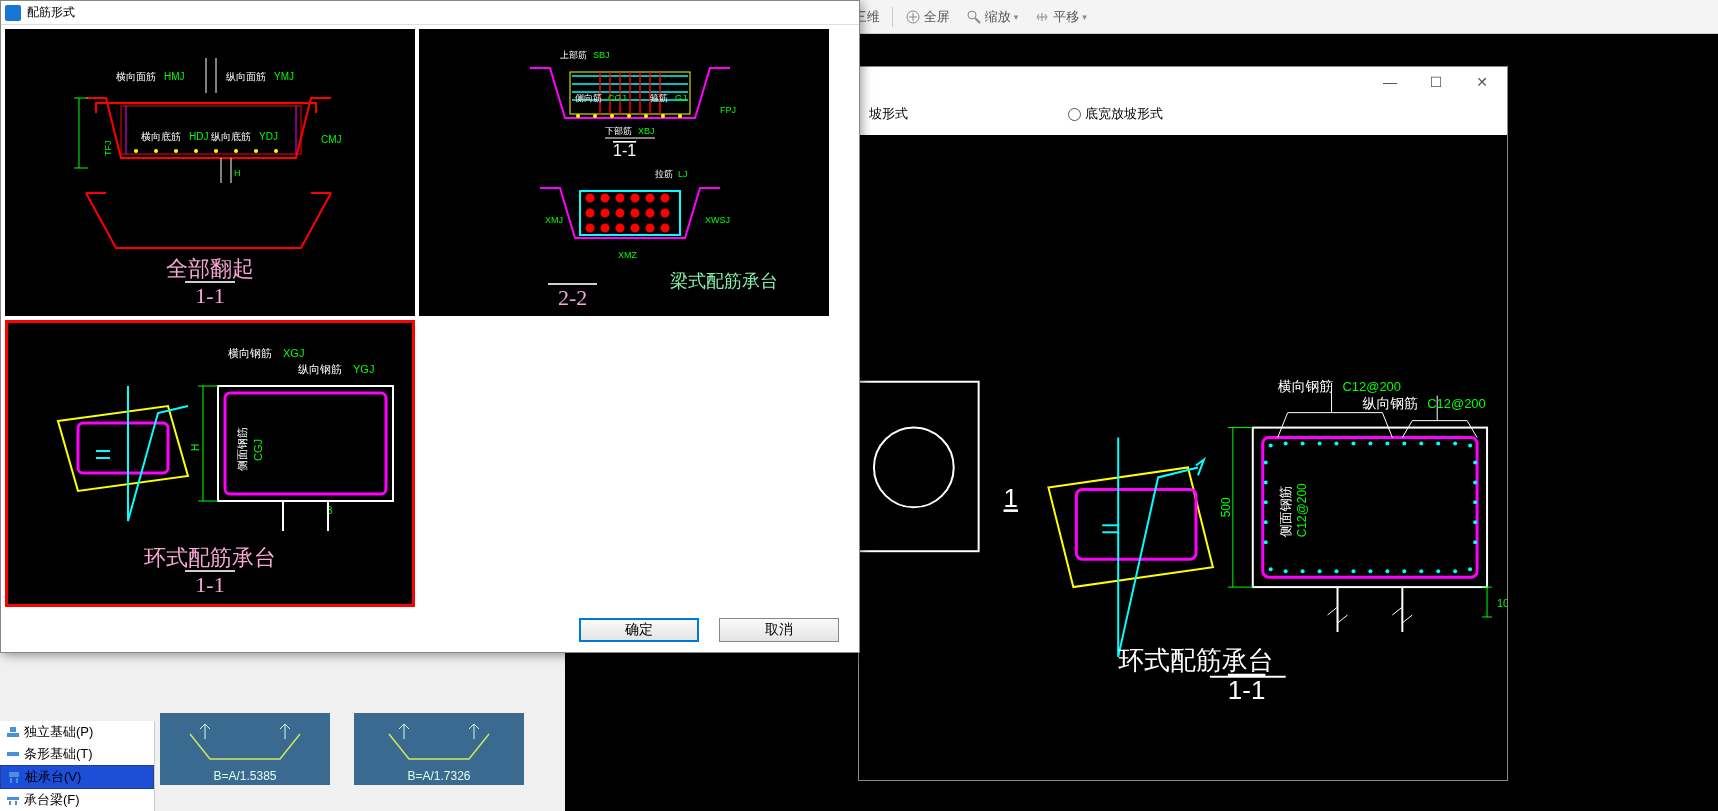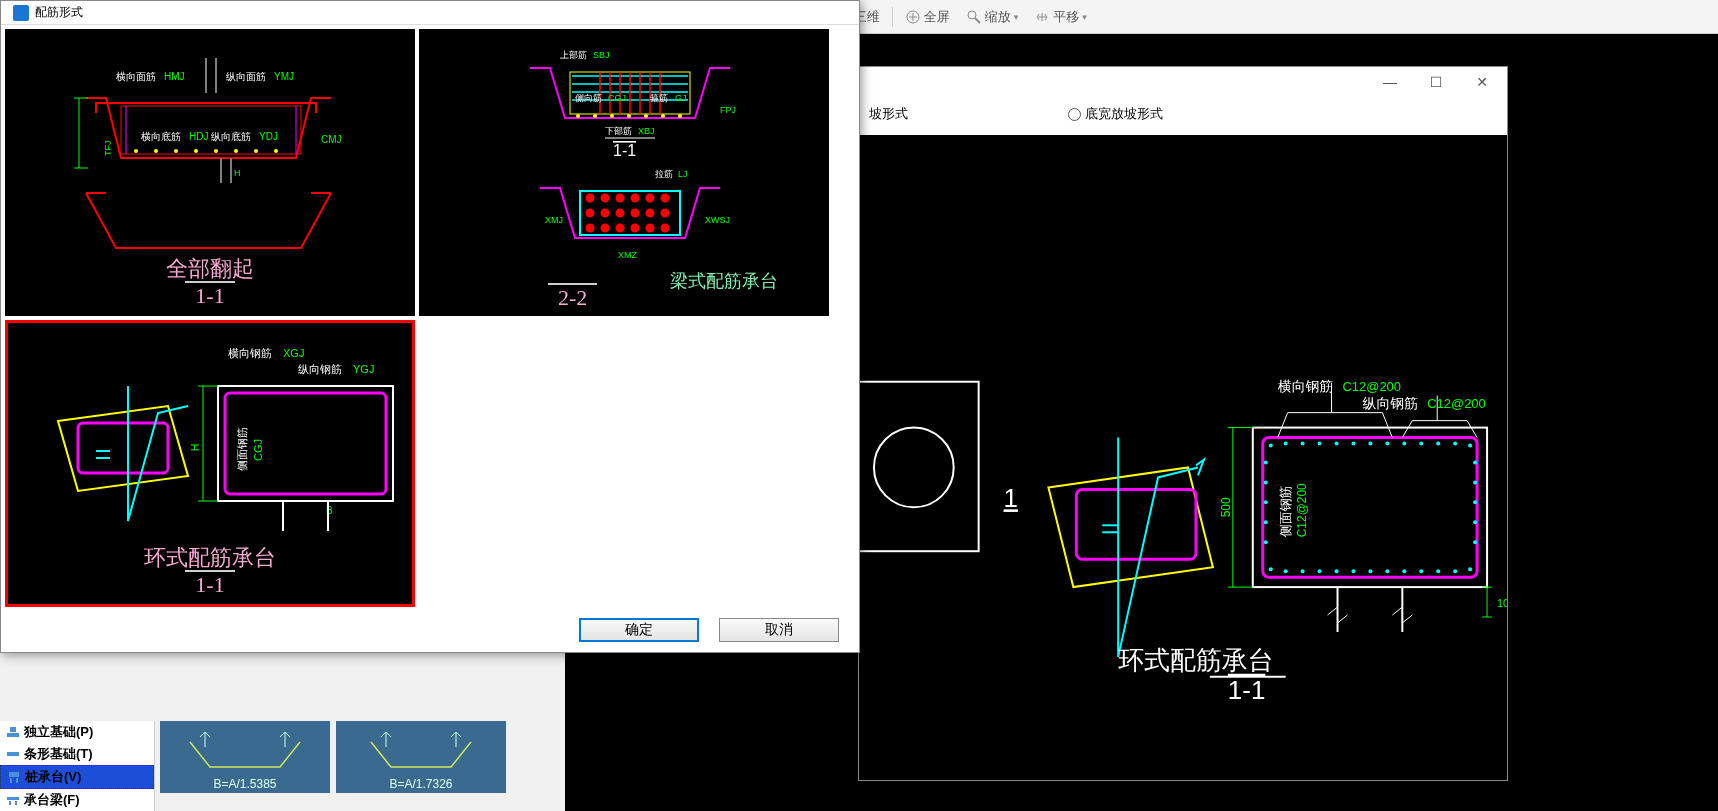--- a/index.html
+++ b/index.html
@@ -20,39 +20,39 @@
 .sub-window { position: absolute; top: 66px; left: 858px; width: 650px; height: 715px; background: #fff; border: 1px solid #888; box-shadow: 2px 2px 6px rgba(0,0,0,.3); }
 .sub-titlebar { height: 30px; background: #fff; display: flex; justify-content: flex-end; align-items: center; padding: 0 2px; }
 .win-btn { width: 46px; height: 28px; display: flex; align-items: center; justify-content: center; color: #555; cursor: pointer; font-size: 14px; }
 .sub-radio-row { padding: 8px 10px; font-size: 13px; display: flex; gap: 160px; }
 .radio-opt { display: flex; align-items: center; gap: 4px; cursor: pointer; }
 .radio-circle { width: 13px; height: 13px; border: 1px solid #555; border-radius: 50%; display: inline-block; }
 .sub-black { position: absolute; top: 68px; left: 0; right: 0; bottom: 0; background: #000; }
 
 
 .modal { position: absolute; top: 0; left: 0; width: 860px; height: 653px; background: #fff; border: 1px solid #888; box-shadow: 2px 2px 10px rgba(0,0,0,.4); z-index: 10; }
-.modal-titlebar { height: 24px; background: #fff; border-bottom: 1px solid #ddd; display: flex; align-items: center; padding: 0 12px; font-size: 12px; }
+.modal-titlebar { height: 24px; background: #fff; border-bottom: 1px solid #ddd; display: flex; align-items: center; padding: 0 4px; font-size: 12px; }
 .modal-titlebar .title-icon { width: 16px; height: 16px; background: #1976d2; border-radius: 2px; margin-right: 6px; }
 .modal-body { display: flex; flex-wrap: wrap; padding: 4px; gap: 4px; background: #fff; height: 590px; overflow-y: scroll; align-content: flex-start; }
 .thumb { width: 410px; height: 287px; background: #000; border: 1px solid #000; position: relative; cursor: pointer; }
 .thumb.selected { border: 3px solid #ff0000; }
 .thumb-label { position: absolute; bottom: 6px; left: 0; right: 0; text-align: center; color: #f9a8d4; font-size: 22px; line-height: 1.2; font-family: "SimSun", serif; }
 .thumb-sub { position: absolute; bottom: 22px; right: 50px; color: #86efac; font-size: 18px; font-family: "SimSun"; }
 .modal-buttons { position: absolute; bottom: 10px; right: 20px; display: flex; gap: 20px; }
 .btn { width: 120px; height: 24px; border: 1px solid #888; background: linear-gradient(#fafafa,#e4e4e4); cursor: pointer; font-size: 14px; }
 .btn.primary { border: 2px solid #0078d7; }
 
 
 .tree-panel { position: absolute; left: 0; bottom: 0; width: 155px; height: 90px; background: #fff; border-right: 1px solid #ccc; font-size: 13px; }
-.tree-item { padding: 2px 6px; display: flex; align-items: center; gap: 4px; cursor: pointer; font-weight: bold; }
+.tree-item { padding: 2px 6px; display: flex; align-items: center; gap: 4px; cursor: pointer; }
 .tree-item.sel { background: #1d4ed8; border: 1px dotted #333; }
 .tree-icon { width: 14px; height: 14px; }
 
 
-.bottom-thumbs { position: absolute; left: 160px; bottom: 0; height: 90px; display: flex; gap: 6px; }
+.bottom-thumbs { position: absolute; left: 160px; bottom: 8px; height: 90px; display: flex; gap: 24px; }
 .bt-thumb { width: 170px; height: 72px; background: #3a6a8f; color: #dfe; font-size: 12px; display: flex; align-items: flex-end; justify-content: center; padding-bottom: 2px; position: relative; }
 .bt-thumb svg { position: absolute; top: 6px; left: 10px; right: 10px; }
 
 
 .preview-svg { position: absolute; top: 8px; left: 10px; right: 10px; bottom: 60px; }
 ::-webkit-scrollbar { width: 16px; }
 ::-webkit-scrollbar-track { background: #f0f0f0; }
 ::-webkit-scrollbar-thumb { background: #c0c0c0; border: 1px solid #a0a0a0; }
 ::-webkit-scrollbar-button { background: #e0e0e0; height: 16px; border: 1px solid #a0a0a0; }
 </style>

